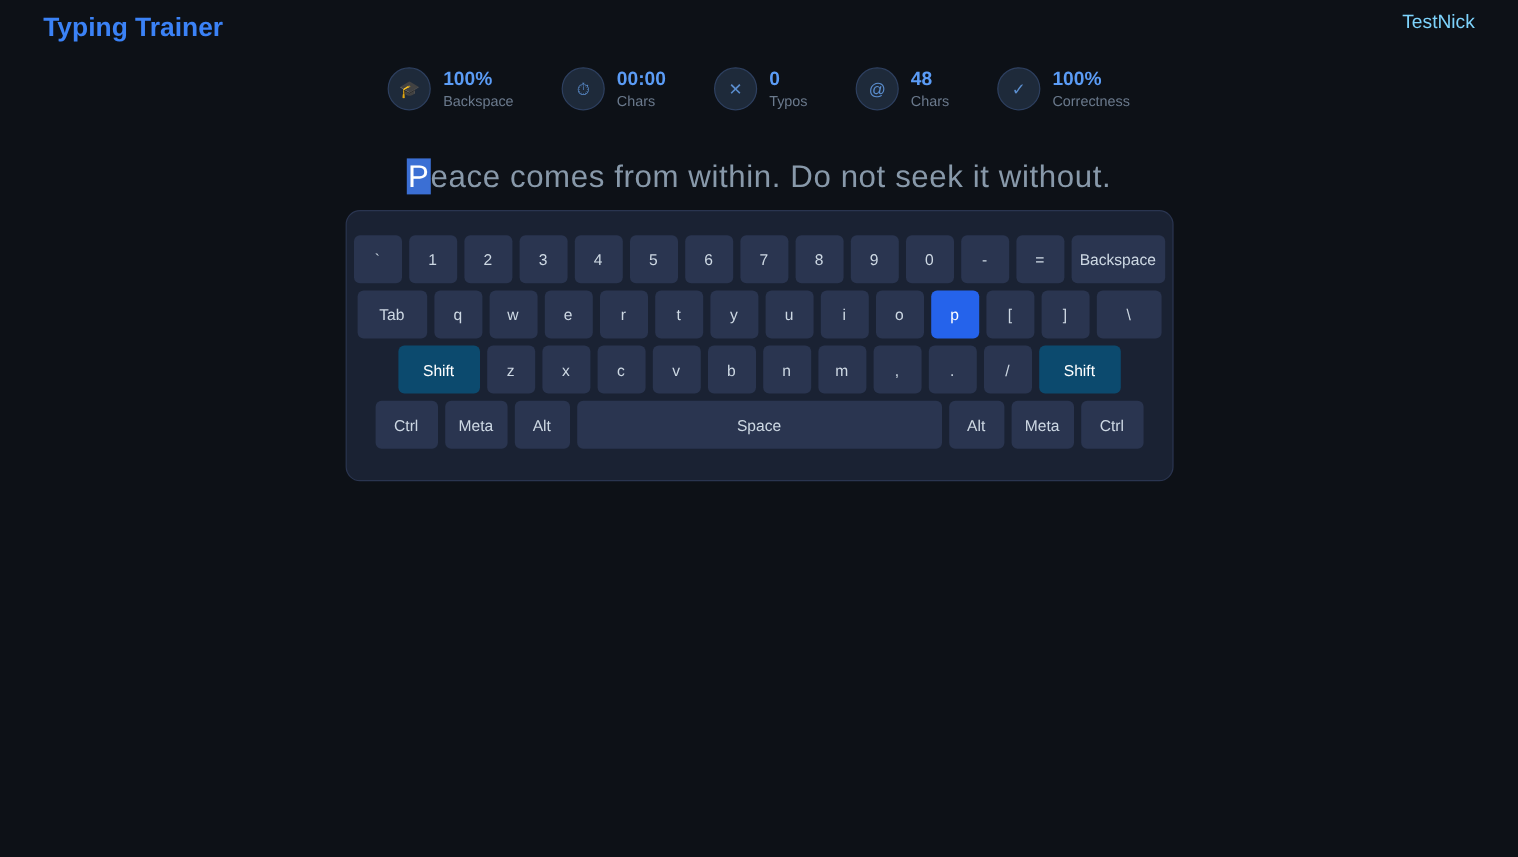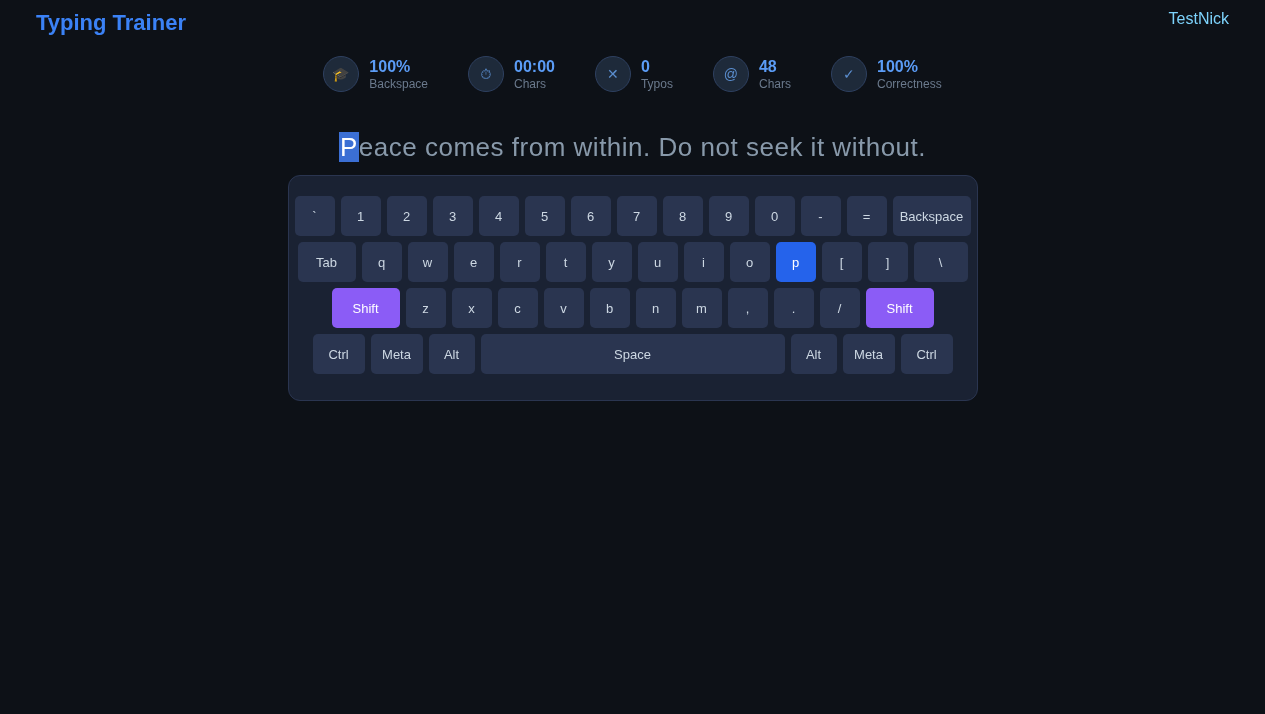--- a/index.html
+++ b/index.html
@@ -125,21 +125,21 @@
       user-select: none;
     }
     .key.active-blue {
       background: #2563eb;
       color: #fff;
     }
     .key.active-red {
       color: #ef4444;
     }
     .key.shift-key {
-      background: #8b5cf6;
+      background: #0c4a6e;
       color: #fff;
       min-width: 68px;
     }
     .key.wide-backspace { min-width: 78px; }
     .key.wide-tab { min-width: 58px; }
     .key.wide-caps { min-width: 68px; }
     .key.wide-enter { min-width: 78px; }
     .key.wide-space { min-width: 240px; flex-grow: 1; }
     .key.wide-ctrl { min-width: 52px; }
     .key.wide-meta { min-width: 52px; }

